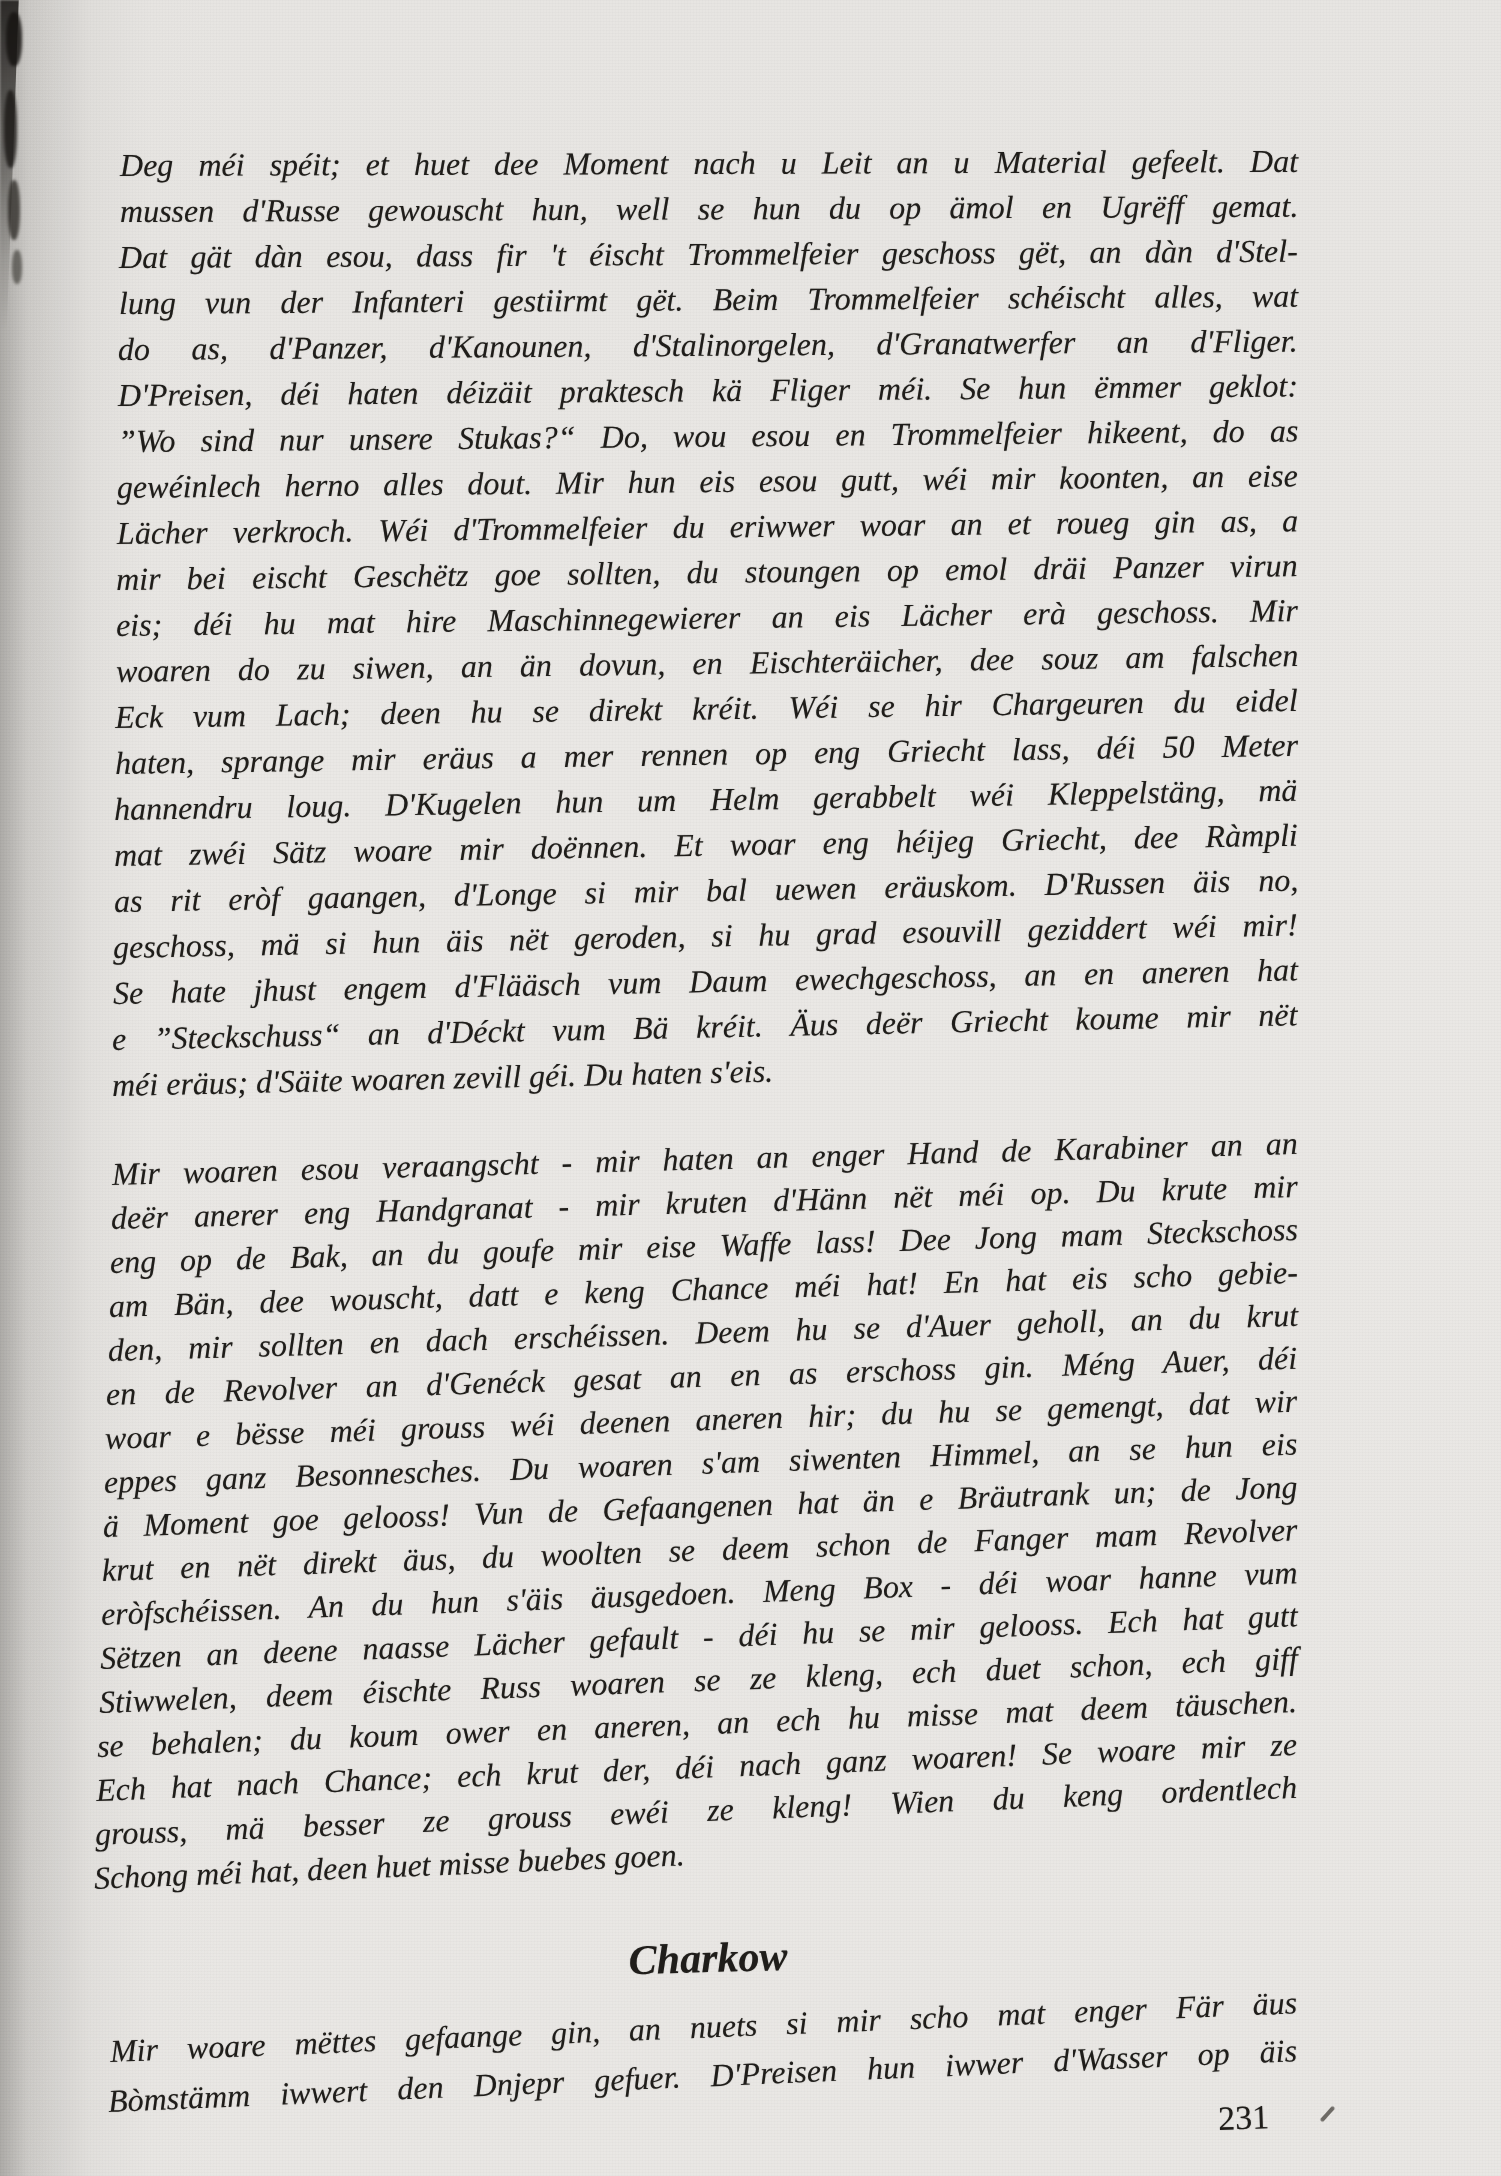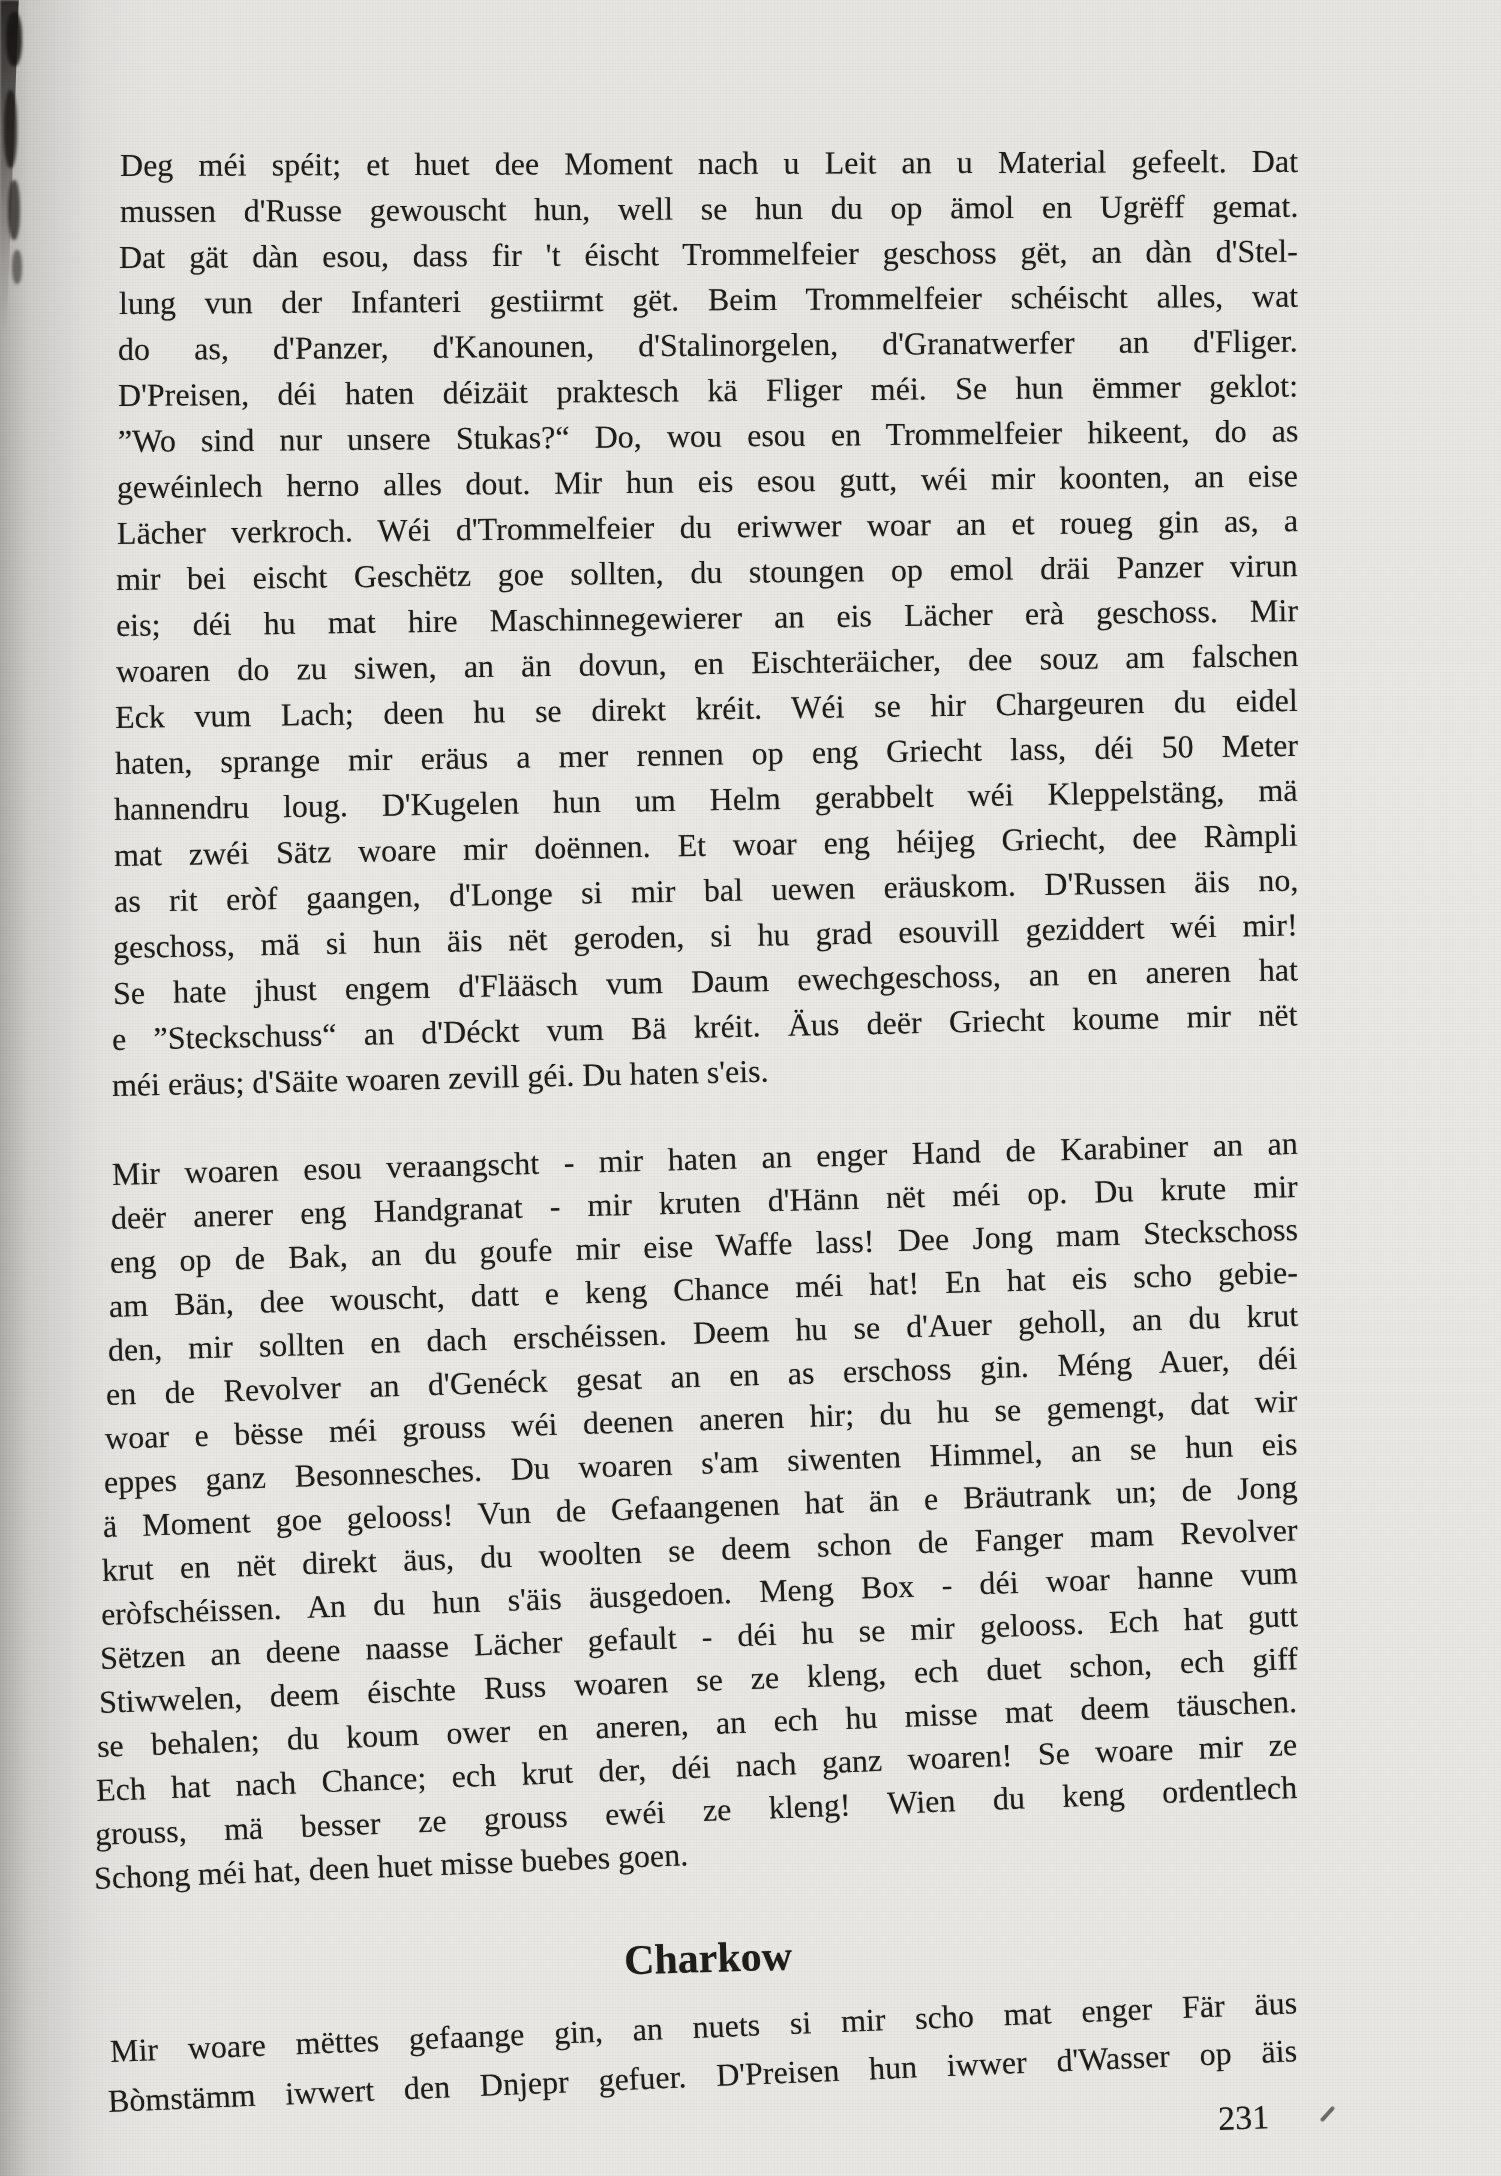--- a/index.html
+++ b/index.html
@@ -39,20 +39,21 @@
   .scratch{
     position:absolute;left:1318px;top:2112px;width:19px;height:4px;border-radius:2px;
     background:rgba(70,66,60,0.75);transform:rotate(-48deg);filter:blur(0.5px);
   }
   
   .text-block{
     position:absolute;left:118px;top:142px;width:1180px;
     font-size:32px;
     color:var(--ink);
     text-shadow:0 0 1px rgba(32,30,27,0.45);
+    font-style:italic;
   }
   .paragraph{display:block;}
   .text-line{
     display:block;
     text-align:justify;
     text-align-last:justify;
     transform-origin:left center;
     white-space:normal;
   }
   .paragraph:not(.justify-all) .text-line:last-child{text-align-last:left;}

